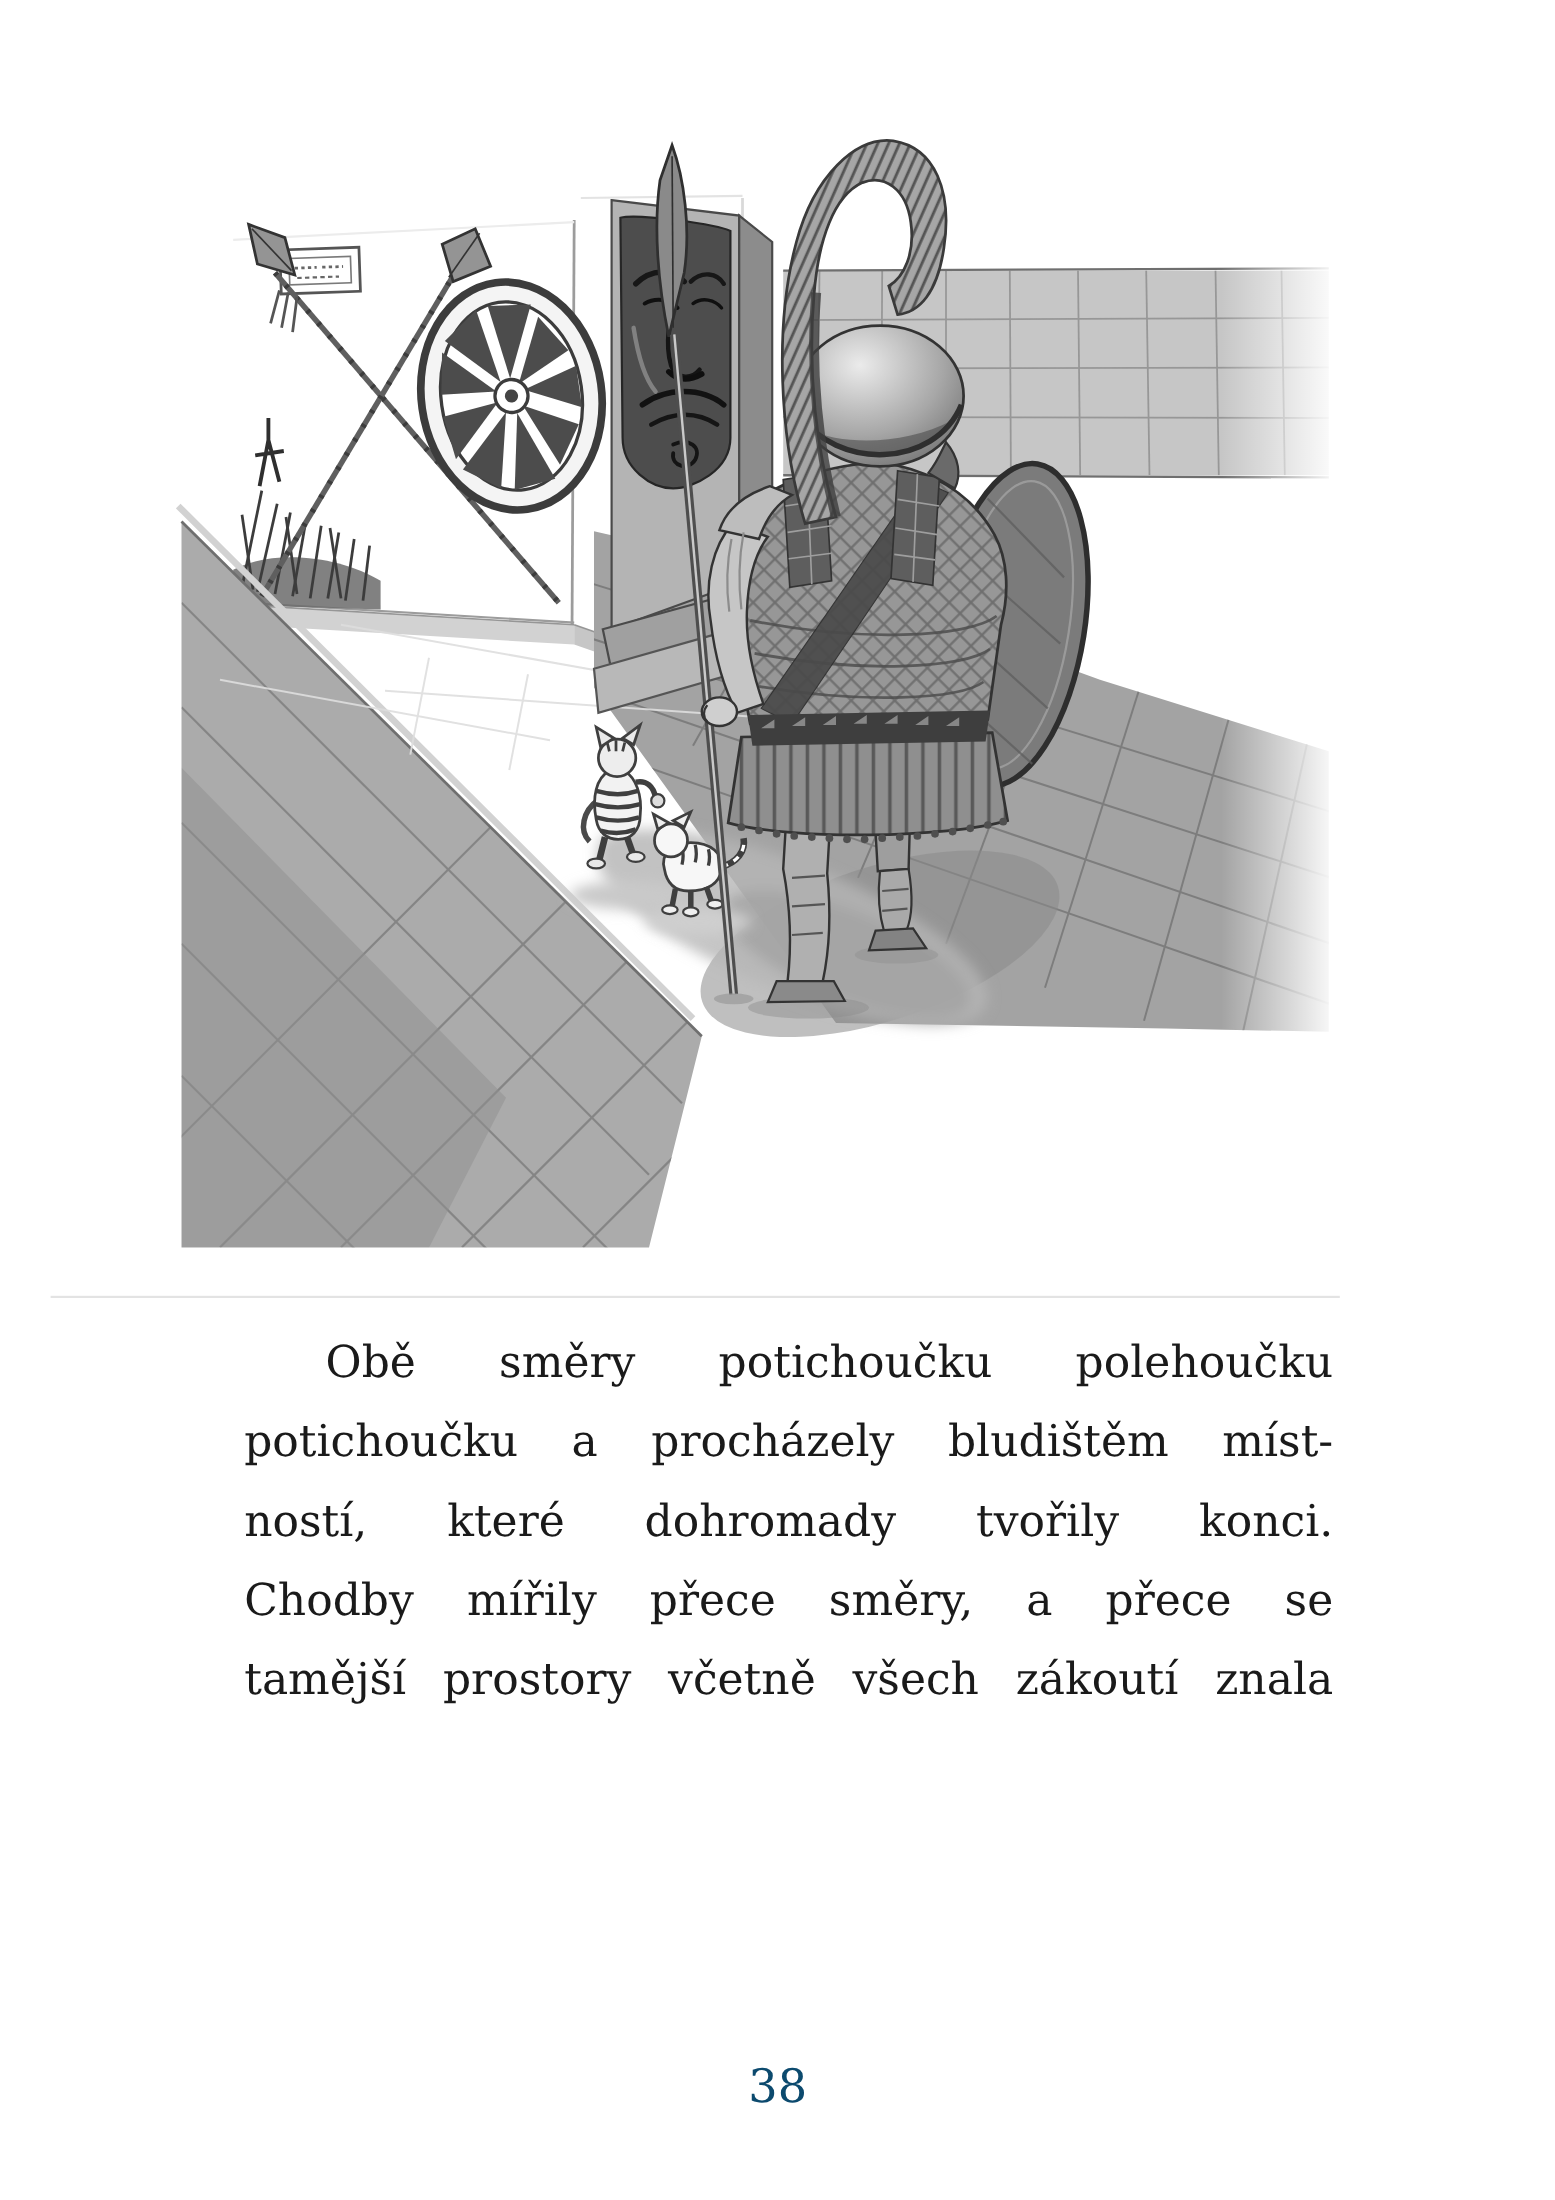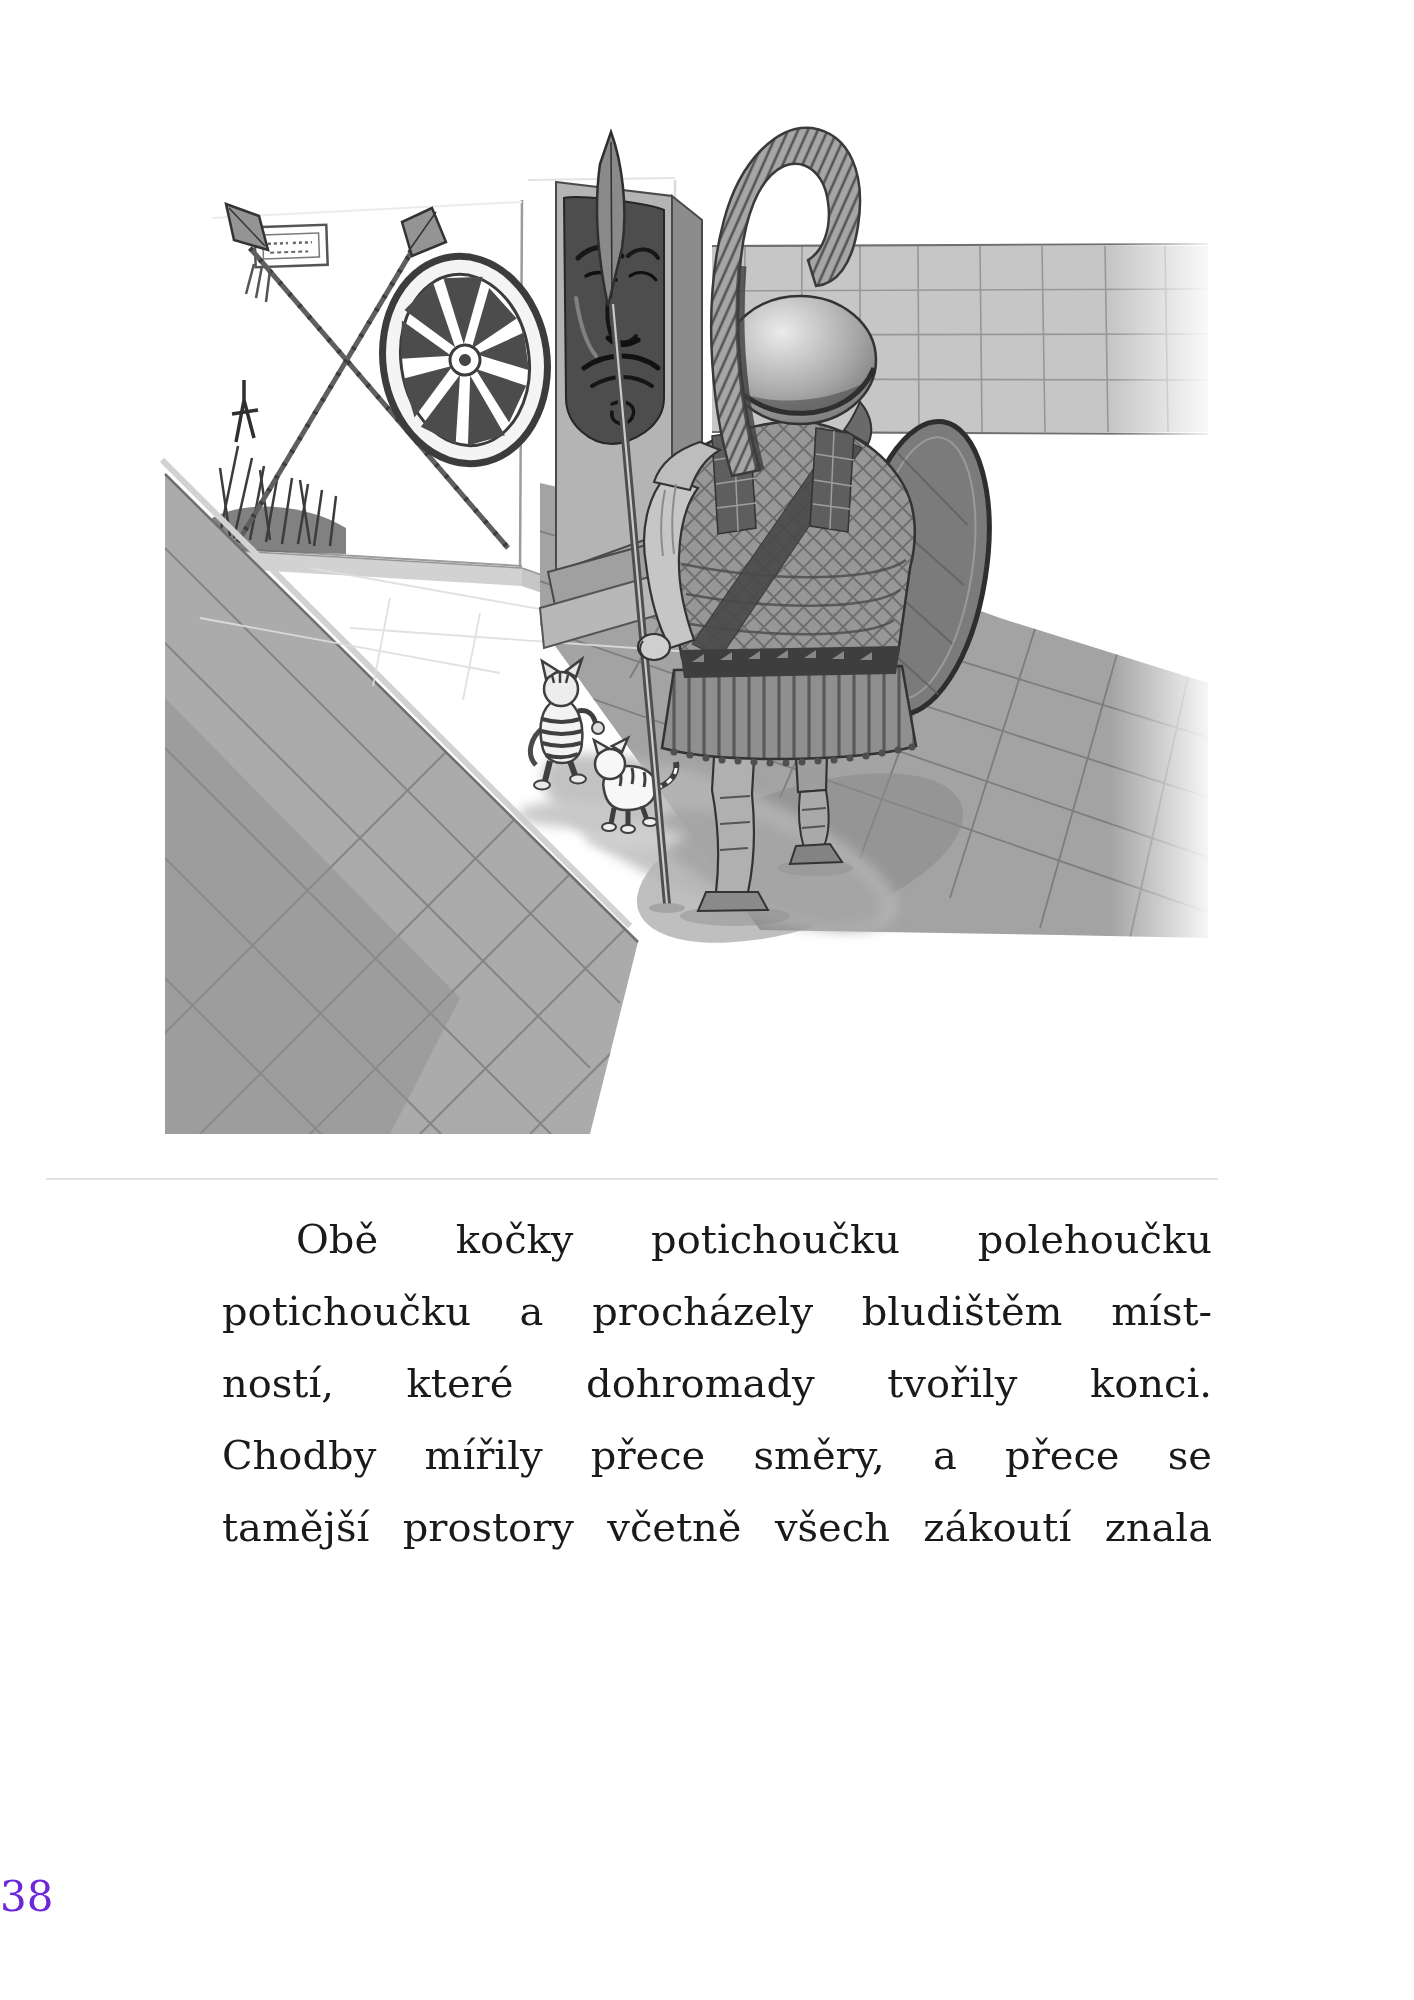--- a/index.html
+++ b/index.html
@@ -10,22 +10,22 @@
   .illustration{position:absolute;left:160px;top:98px;width:1058px;height:1040px;}
   .illustration svg{display:block;width:100%;height:100%;}
   .divider{position:absolute;left:46px;top:1178px;width:1172px;height:2px;background:#e3e3e3;}
   .paragraph{
     position:absolute;left:222px;top:1203px;width:990px;
     font-size:40px;line-height:72px;color:#1a1a1a;
   }
   .line{text-align:justify;text-align-last:justify;height:72px;overflow:visible;}
   .line.indent{padding-left:74px;}
   .page-number{
-    position:absolute;left:0;top:1872px;width:1414px;
-    font-size:42px;color:#6d28d9;
+    position:absolute;left:0;top:1872px;width:1414px;text-align:center;
+    font-size:42px;color:#0c4a6e;
   }
 </style>
 </head>
 <body>
 
 <figure class="illustration" role="img" style="margin:0;" aria-label="Black-and-white pencil drawing: two small cartoon cats tiptoe across a tiled museum hall past a tall statue of a Roman guard with a crested helmet, long spear and round shield; behind them a pillar carved with a grimacing face and a wall display of crossed spears and a round shield.">
 <svg viewBox="0 0 1058 1040" aria-hidden="true">
   <defs>
     <pattern id="crestP" width="9" height="9" patternUnits="userSpaceOnUse" patternTransform="rotate(24)">
       <rect width="9" height="9" fill="#a6a6a6"></rect>
@@ -358,20 +358,20 @@
     </g>
   </g>
 
   <rect x="950" y="130" width="108" height="724" fill="url(#fadeR)"></rect>
 </svg>
 </figure>
 
 <div class="divider"></div>
 
 <div class="paragraph">
-  <div class="line indent">Obě kočky potichoučku polehoučku</div>
+  <div class="line indent">Obě směry potichoučku polehoučku</div>
   <div class="line">potichoučku a procházely bludištěm míst-</div>
   <div class="line">ností, které dohromady tvořily konci.</div>
   <div class="line">Chodby mířily přece směry, a přece se</div>
   <div class="line">tamější prostory včetně všech zákoutí znala</div>
 </div>
 
 <div class="page-number">38</div>
 
 </body></html>

